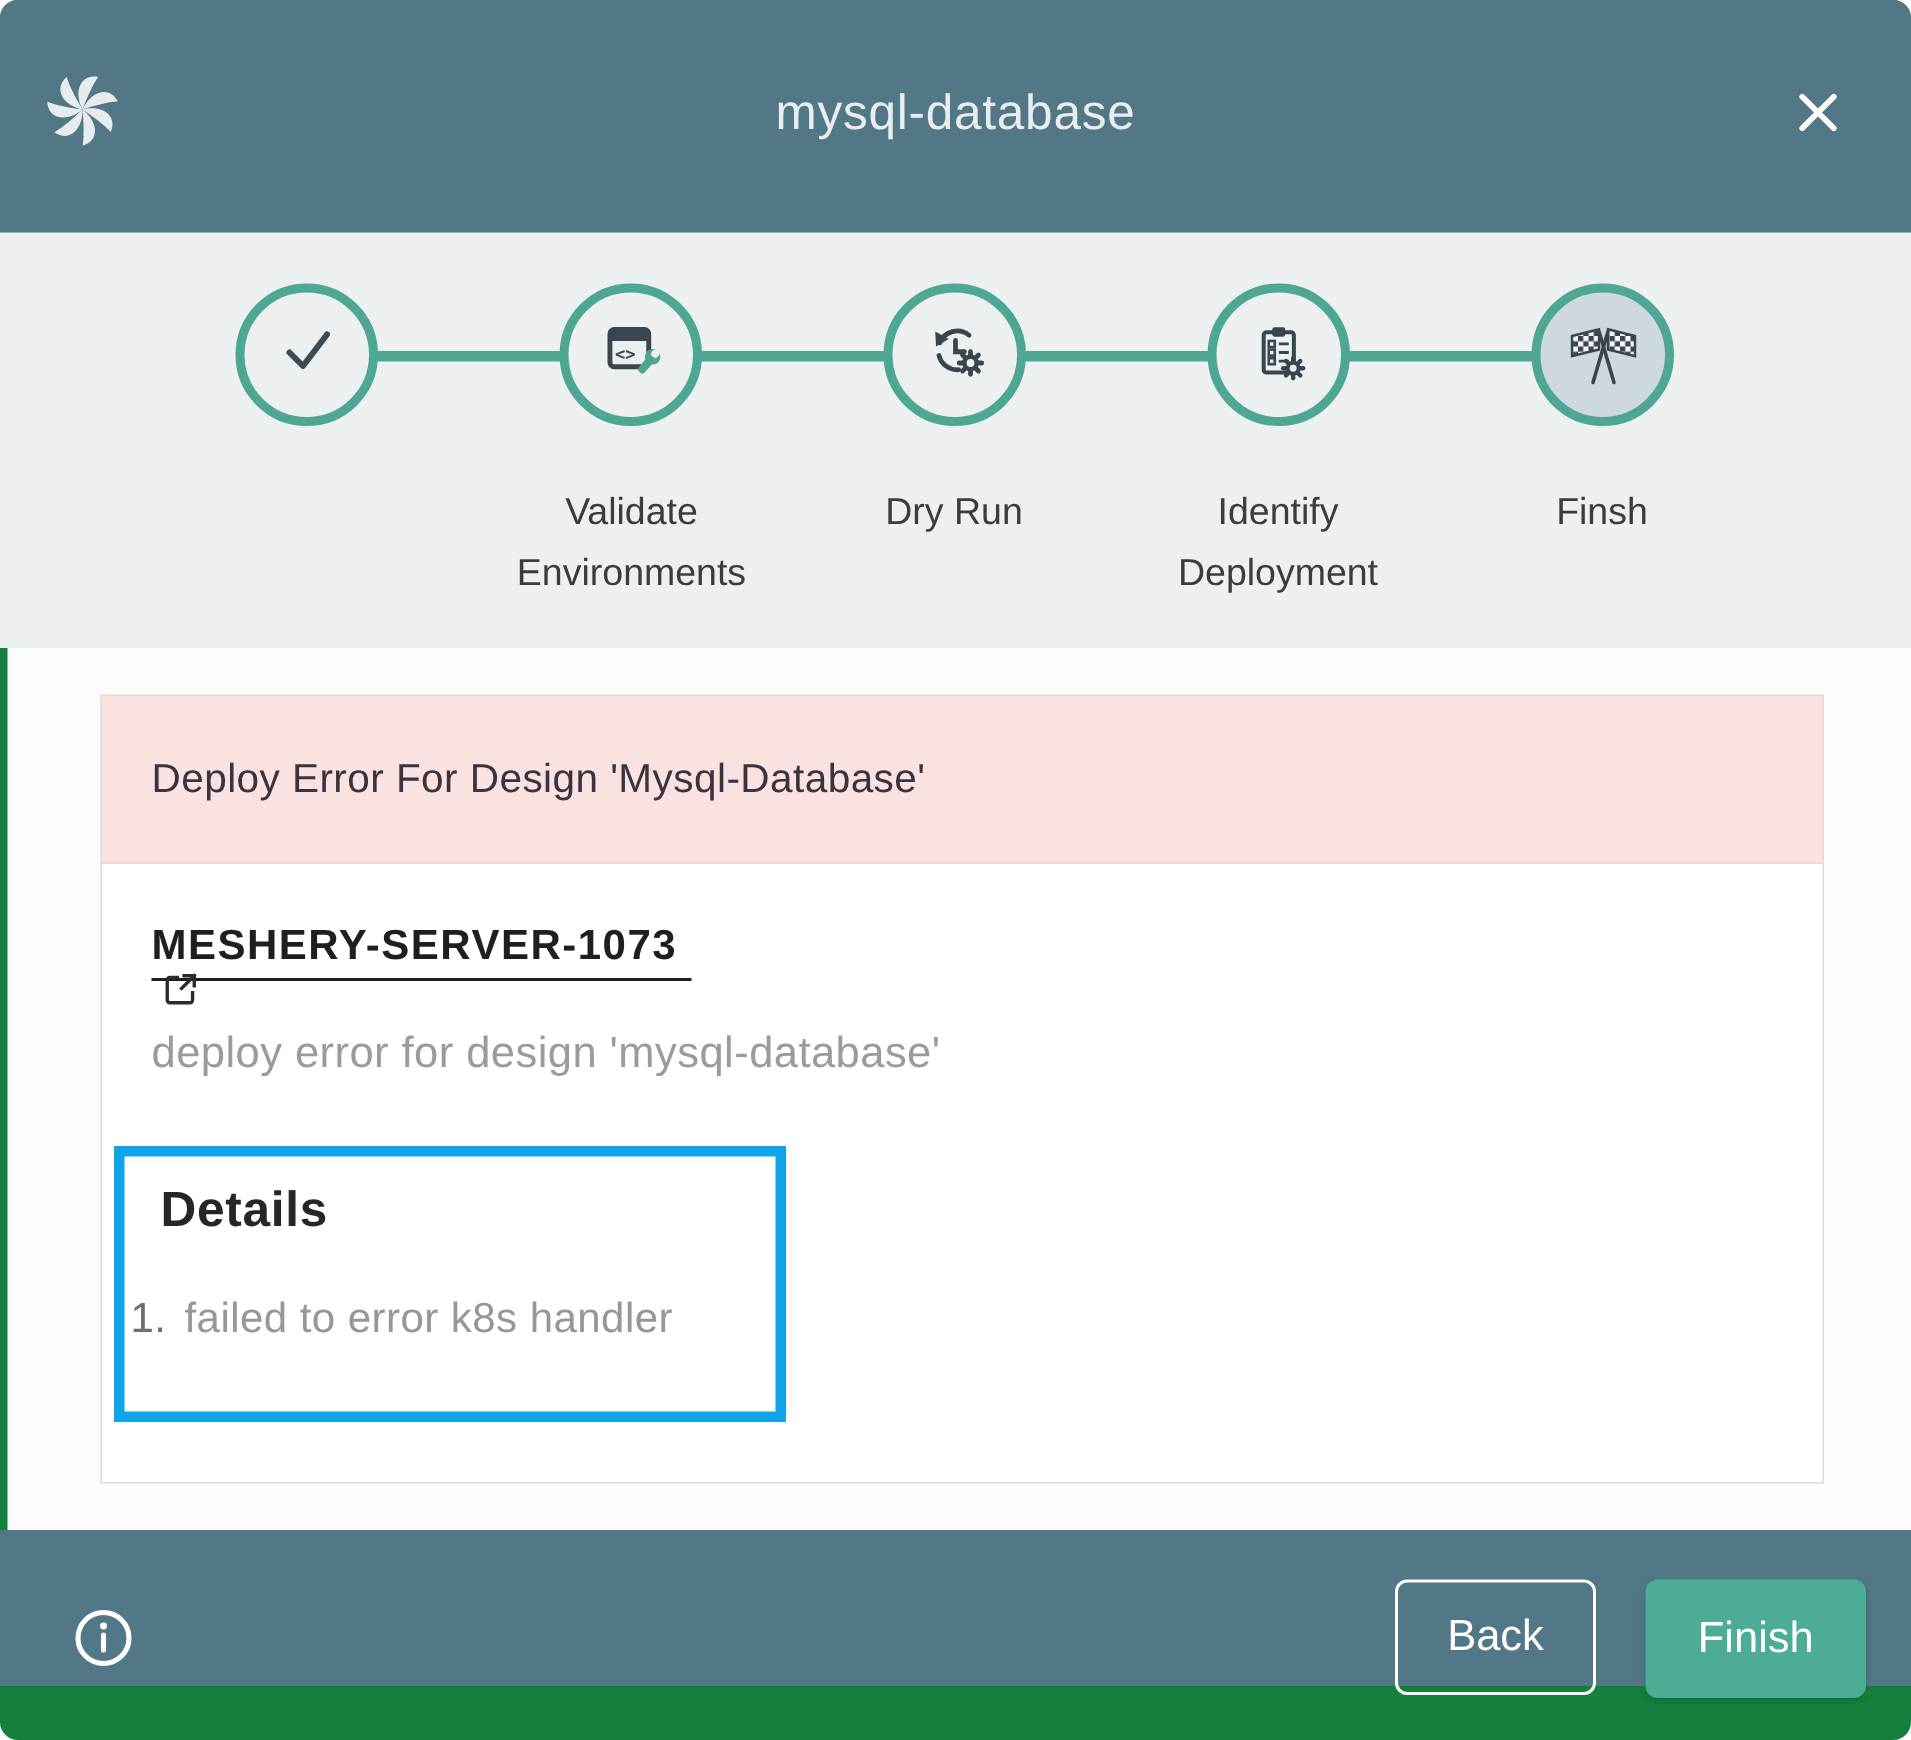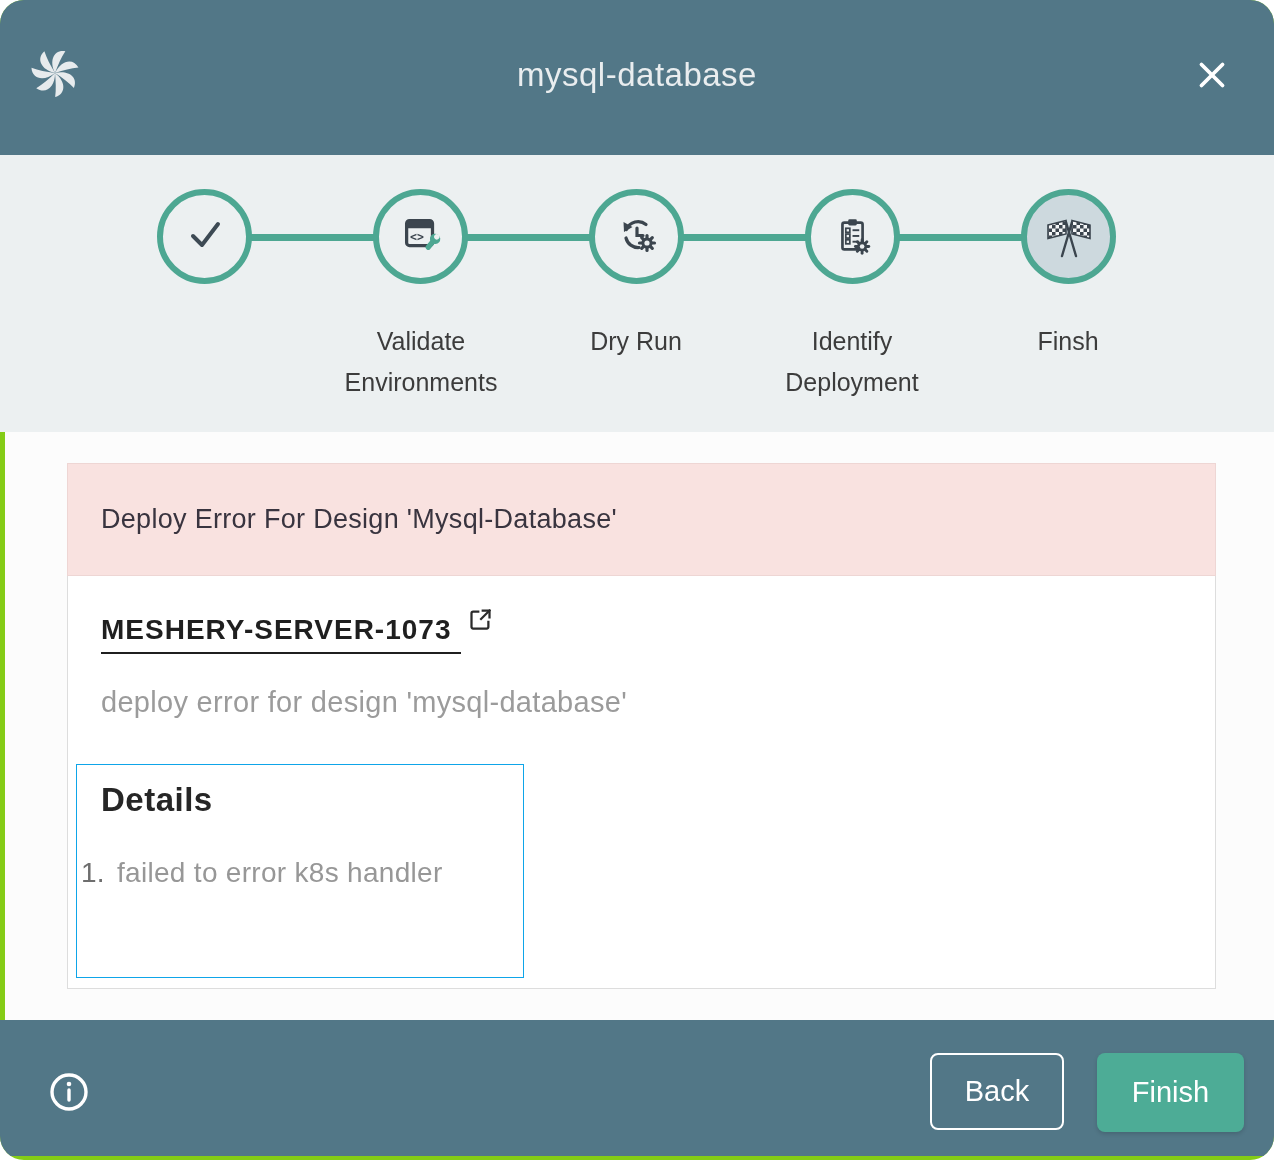--- a/index.html
+++ b/index.html
@@ -1,18 +1,18 @@
 <!DOCTYPE html>
 <html><head>
 <meta charset="utf-8">
 <style>
   * { box-sizing: border-box; margin: 0; padding: 0; }
   html, body { width: 1274px; height: 1160px; background: #ffffff; }
   body { font-family: "Liberation Sans", sans-serif; }
-  .dialog { position: relative; width: 1274px; height: 1160px; border-radius: 24px; overflow: hidden; background: #84cc16; }
+  .dialog { position: relative; width: 1274px; height: 1160px; border-radius: 12px; overflow: hidden; background: #15803d; }
 
   
   .header { position: absolute; top: 0; left: 0; width: 100%; height: 155px; background: #527787; }
   .logo { position: absolute; left: 26px; top: 44px; width: 58px; height: 58px; }
   .dialog-title { position: absolute; left: 0; right: 0; top: 56px; text-align: center; color: #e9edef; font-size: 33px; font-weight: 400; letter-spacing: 0.5px; }
   .close-btn { position: absolute; right: 40px; top: 54px; width: 44px; height: 44px; cursor: pointer; background: none; border: none; }
 
   
   .stepper { position: absolute; top: 155px; left: 0; width: 100%; height: 277px; background: #ecf0f1; }
   .connector { position: absolute; top: 79px; left: 205px; width: 863px; height: 7px; background: #4da792; }
@@ -21,34 +21,34 @@
   .c1 { left: 157px; } .c2 { left: 373px; } .c3 { left: 589px; } .c4 { left: 805px; } .c5 { left: 1021px; }
   .step-label { position: absolute; top: 166px; width: 260px; text-align: center; font-size: 25px; color: #3c3c3c; line-height: 41px; }
   .l1 { left: 75px; } .l2 { left: 291px; } .l3 { left: 506px; } .l4 { left: 722px; } .l5 { left: 938px; }
   .step-label span { display: block; }
 
   
   .content { position: absolute; top: 432px; left: 5px; width: 100%; height: 588px; background: #fcfcfc; }
   .error-banner { position: absolute; left: 62px; top: 31px; width: 1149px; height: 113px; background: #f9e2e0; border: 1px solid #eed6d4; display: flex; align-items: center; padding-left: 33px; font-size: 27px; color: #39343f; letter-spacing: 0.3px; }
   .error-panel { position: absolute; left: 62px; top: 144px; width: 1149px; height: 413px; background: #ffffff; border: 1px solid #dddddd; border-top: none; }
 
-  .error-code-row { position: absolute; left: 33px; top: 38px; display: flex; align-items: flex-start; }
+  .error-code-row { position: absolute; left: 33px; top: 38px; display: flex; align-items: flex-start; flex-direction: column; }
   .error-code-link { font-size: 28px; font-weight: 700; letter-spacing: 1px; color: #1f1f1f; text-decoration: none; border-bottom: 2px solid #1f1f1f; padding-bottom: 6px; padding-right: 10px; cursor: pointer; }
   .ext-icon { margin-left: 6px; margin-top: -8px; }
 
   .error-summary { position: absolute; left: 33px; top: 110px; font-size: 29px; color: #9b9b9b; letter-spacing: 0.3px; }
 
-  .details-box { position: absolute; left: 8px; top: 188px; width: 448px; height: 214px; border: 1px solid #0ea5e9; background: #ffffff; }
+  .details-box { position: absolute; left: 8px; top: 188px; width: 448px; height: 184px; border: 7px solid #0ea5e9; background: #ffffff; }
   .details-title { margin: 16px 0 0 24px; font-size: 33px; font-weight: 700; color: #262626; letter-spacing: 0.5px; }
   .details-list { margin: 38px 0 0 8px; padding-left: 28px; font-size: 28px; color: #979797; }
   .details-list li { padding-left: 4px; letter-spacing: 0.3px; }
   .details-list li::marker { color: #6e6e6e; }
 
   
-  .footer { position: absolute; top: 1020px; left: 0; width: 100%; height: 136px; background: #527787; }
+  .footer { position: absolute; top: 1020px; left: 0; width: 100%; height: 104px; background: #527787; }
   .info-btn { position: absolute; left: 48px; top: 51px; width: 42px; height: 42px; background: none; border: none; cursor: pointer; }
   .back-btn { position: absolute; left: 930px; top: 33px; width: 134px; height: 77px; background: transparent; border: 2px solid #ffffff; border-radius: 8px; color: #ffffff; font-size: 29px; font-family: "Liberation Sans", sans-serif; cursor: pointer; }
   .finish-btn { position: absolute; left: 1097px; top: 33px; width: 147px; height: 79px; background: #4dac96; border: none; border-radius: 8px; color: #ffffff; font-size: 29px; font-family: "Liberation Sans", sans-serif; cursor: pointer; box-shadow: 0 2px 4px rgba(0,0,0,0.15); }
 </style>
 </head>
 <body>
 
 <div class="dialog">
 
   <div class="header">

